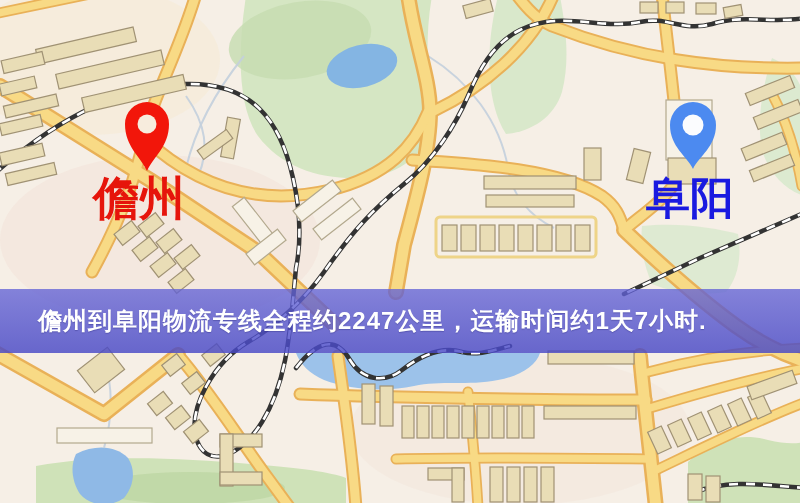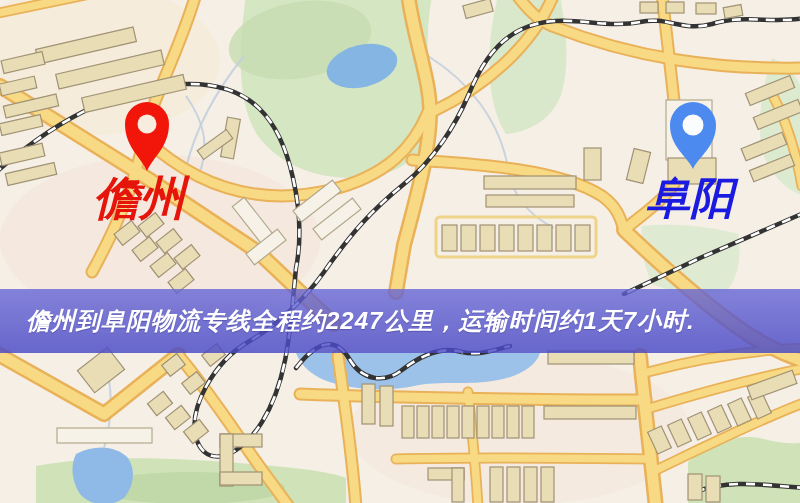--- a/index.html
+++ b/index.html
@@ -2,21 +2,20 @@
 <html><head>
 <meta charset="utf-8">
 <style>
   html,body{margin:0;padding:0;background:#ddd;}
   .stage{
     position:relative;
     width:800px;height:503px;
     overflow:hidden;
     font-family:"Liberation Sans","DejaVu Sans",sans-serif;
     background:#f0abfc;
-    font-style:italic;
   }
   .stage svg{display:block;}
 
   
   .rc{fill:none;stroke:#e9b158;stroke-linecap:round;stroke-linejoin:round;}
   .rf{fill:none;stroke:#f8da85;stroke-linecap:round;stroke-linejoin:round;}
   .railbase{fill:none;stroke:#333333;stroke-width:4.5;stroke-linecap:round;stroke-linejoin:round;}
   .raildash{fill:none;stroke:#ffffff;stroke-width:2.6;stroke-dasharray:9 8;stroke-linecap:butt;}
   .b{fill:#e9ddb6;stroke:#a09274;stroke-width:1.2;}
   .bw{fill:#f7f2e7;stroke:#b3a98e;stroke-width:1.2;}
@@ -28,21 +27,21 @@
   }
 
   
   .route-banner{
     position:absolute;
     left:0;top:289px;
     width:800px;height:64px;
     background:linear-gradient(180deg, rgba(99,99,214,.78), rgba(72,72,198,.82));
     display:flex;align-items:center;
     box-sizing:border-box;
-    padding-left:26px;
+    padding-left:38px;
     z-index:5;
   }
   .route-banner span{
     color:#ffffff;
     font-size:24px;
     font-weight:bold;
     letter-spacing:1px;
     white-space:nowrap;
     text-shadow:0 1px 1px rgba(40,40,120,.35);
   }

